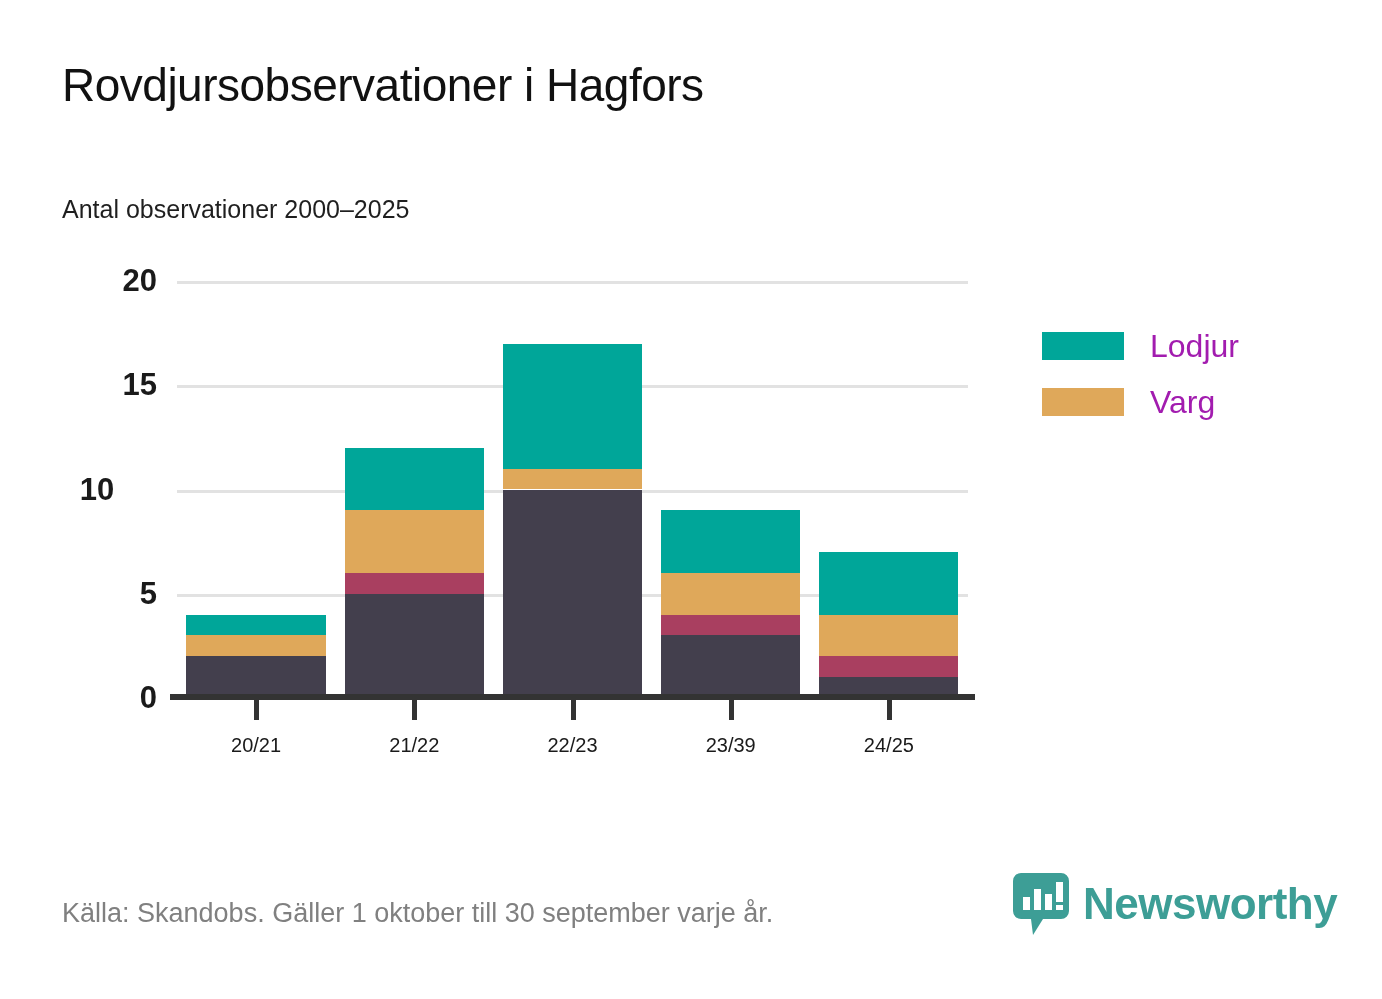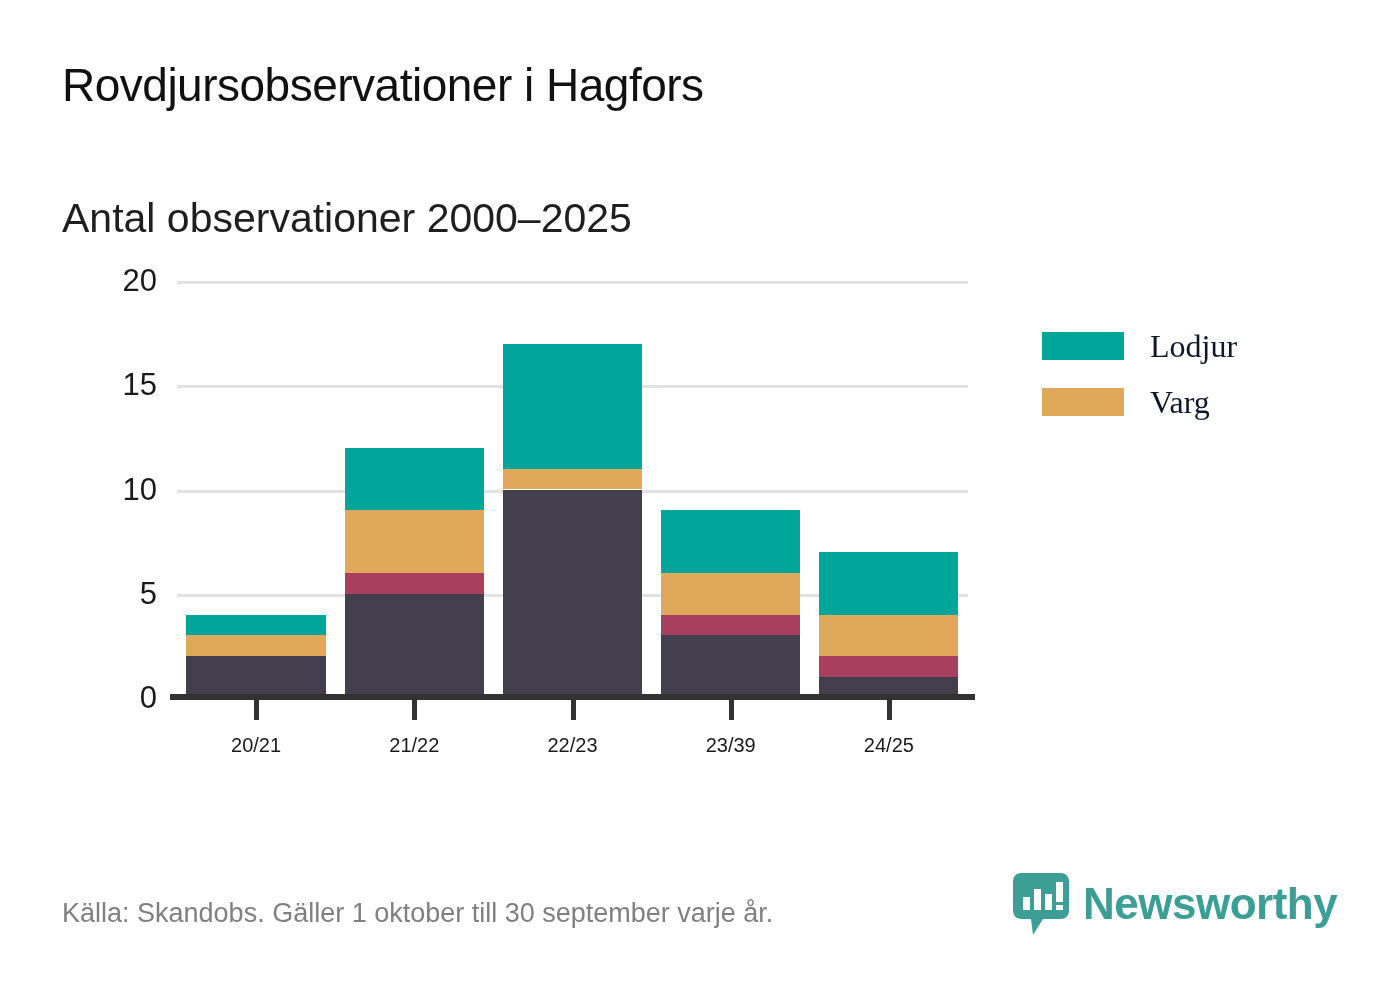--- a/index.html
+++ b/index.html
@@ -24,21 +24,21 @@
     font-size: 46px;
     font-weight: 400;
     letter-spacing: -0.5px;
     color: #111111;
     white-space: nowrap;
   }
   #chart-subtitle {
     position: absolute;
     left: 62px;
     top: 195px;
-    font-size: 41px;
+    font-size: 25px;
     font-weight: 400;
     color: #1f1f1f;
     white-space: nowrap;
   }
 
   
   #plot-area {
     position: absolute;
     left: 177px;
     top: 281px;
@@ -62,20 +62,21 @@
   }
 
   
   .y-tick-label {
     position: absolute;
     width: 120px;
     text-align: right;
     font-size: 31px;
     color: #1a1a1a;
     line-height: 1;
+    font-weight: bold;
   }
 
   
   .bar-group {
     position: absolute;
     bottom: 0;
   }
   .bar-seg {
     position: absolute;
     left: 0;
@@ -111,23 +112,22 @@
     height: 56px;
   }
   .legend-swatch {
     width: 82px;
     height: 28px;
     flex: none;
   }
   .legend-label {
     margin-left: 26px;
     font-size: 32px;
-    color: #0f172a;
-    white-space: nowrap;
-    font-family: Liberation Serif, serif;
+    color: #a21caf;
+    white-space: nowrap;
   }
 
   
   #source-note {
     position: absolute;
     left: 62px;
     top: 898px;
     font-size: 27px;
     color: #808080;
     white-space: nowrap;
@@ -190,21 +190,21 @@
       <div class="bar-seg" style="background: rgb(67, 63, 77); top: 396.15px; height: 20.85px;"></div>
       <div class="bar-seg" style="background: rgb(169, 63, 96); top: 375.3px; height: 20.85px;"></div>
       <div class="bar-seg" style="background: rgb(223, 168, 90); top: 333.6px; height: 41.7px;"></div>
       <div class="bar-seg" style="background: rgb(0, 166, 153); top: 271.05px; height: 62.55px;"></div>
     </div>
   </div>
 <div id="x-axis-line"></div>
 <div id="y-axis-ticks">
     <div class="y-tick-label" style="left: 37px; top: 682px;">0</div>
     <div class="y-tick-label" style="left: 37px; top: 577.75px;">5</div>
-    <div class="y-tick-label" style="left: 37px; top: 473.5px;">10</div>
+    <div class="y-tick-label" style="left: 37px; top: 473.5px; text-align: center;">10</div>
     <div class="y-tick-label" style="left: 37px; top: 369.25px;">15</div>
     <div class="y-tick-label" style="left: 37px; top: 265px;">20</div>
   </div>
 <div id="x-axis-ticks">
     <div class="x-tick" style="left: 254.1px;"></div>
     <div class="x-tick-label" style="left: 156.1px;">20/21</div>
     <div class="x-tick" style="left: 412.3px;"></div>
     <div class="x-tick-label" style="left: 314.3px;">21/22</div>
     <div class="x-tick" style="left: 570.5px;"></div>
     <div class="x-tick-label" style="left: 472.5px;">22/23</div>

